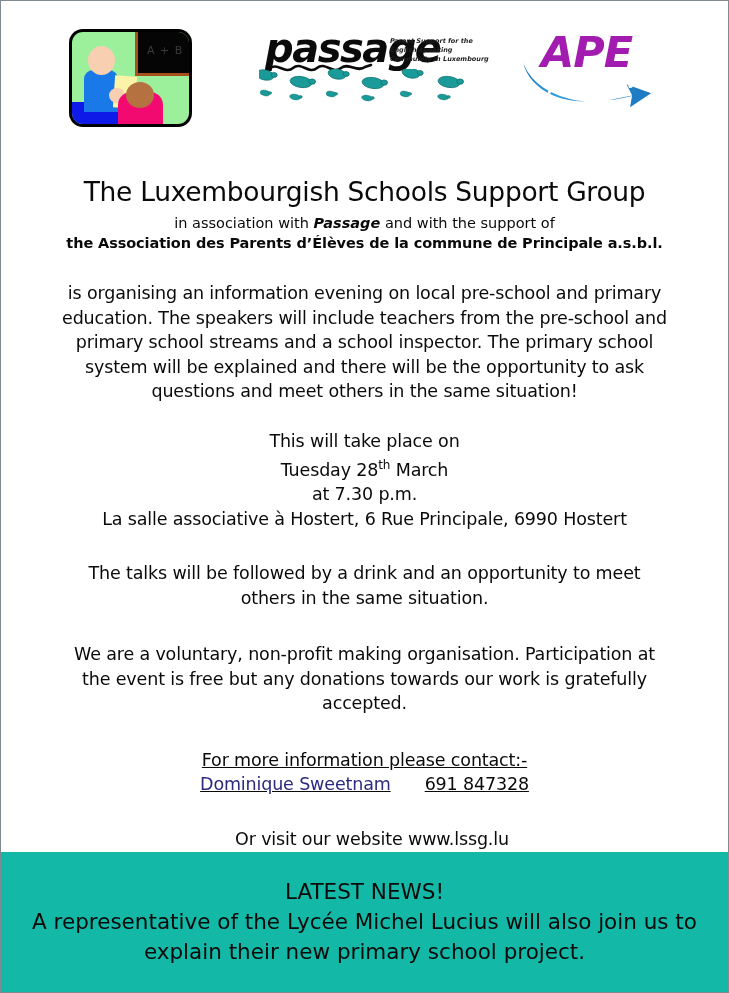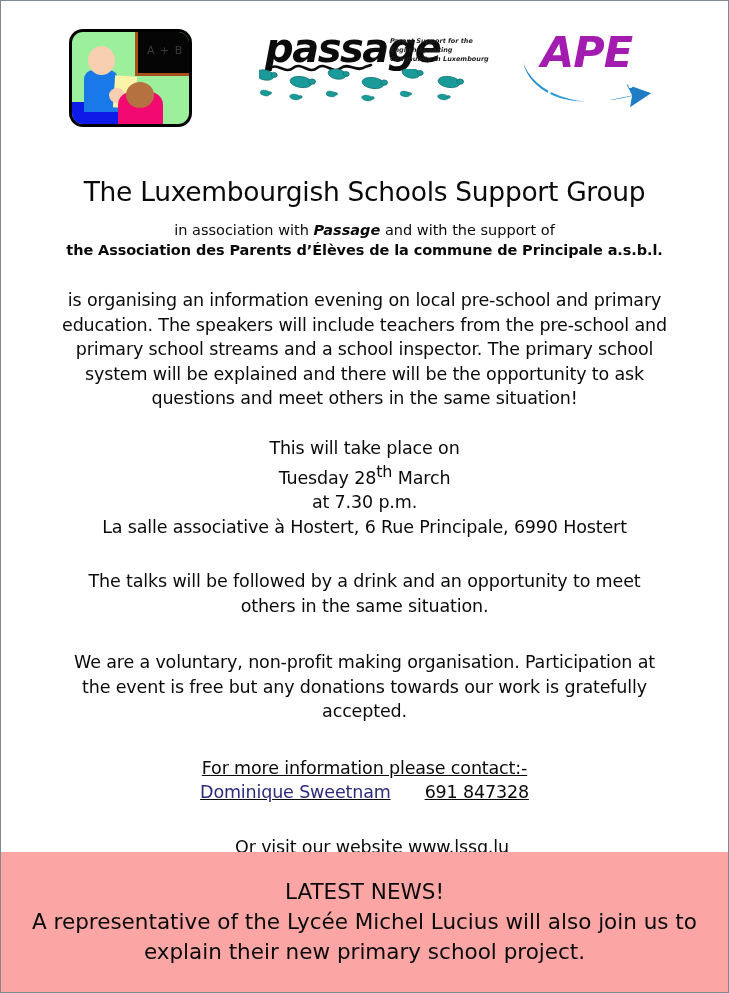--- a/index.html
+++ b/index.html
@@ -239,21 +239,21 @@
   }
   .main-title {
     font-size: 26.5px;
     line-height: 34px;
     margin-top: 42px;
     letter-spacing: -0.3px;
   }
   .subtitle1 {
     font-size: 14.5px;
     line-height: 20px;
-    margin-top: 11px;
+    margin-top: 4px;
   }
   .subtitle2 {
     font-size: 14.5px;
     line-height: 20px;
     font-weight: bold;
     letter-spacing: -0.1px;
   }
   .subtitle1 .italic-em { font-style: italic; font-weight: bold; }
 
   .para {
@@ -263,32 +263,32 @@
     padding: 0 60px;
   }
   .para.p-intro  { margin-top: 28px; }
   .para.p-event  { margin-top: 25px; }
   .para.p-vol    { margin-top: 32px; padding: 0 70px; }
   .para.p-talks  { margin-top: 30px; padding: 0 64px; }
   .para.p-contact{ margin-top: 32px; text-decoration: underline; }
   .para.p-web    { margin-top: 30px; margin-left: 15px; }
   .para.p-tell   { margin-top: 30px; }
 
-  .sup { font-size: 16px; vertical-align: super; }
+  .sup { font-size: 12px; vertical-align: super; }
   .contact-name { color: #2b2a7d; }
   .contact-gap { display: inline-block; width: 34px; }
 
   
   .news-banner {
     position: absolute;
     left: 0;
     right: 0;
     bottom: 0;
     height: 140px;
-    background: #fca5a5;
+    background: #14b8a6;
     text-align: center;
     font-family: "DejaVu Sans", sans-serif;
     color: #0a0a0a;
     box-sizing: border-box;
     padding-top: 25px;
   }
   .news-head {
     font-size: 21.5px;
     line-height: 30px;
   }

